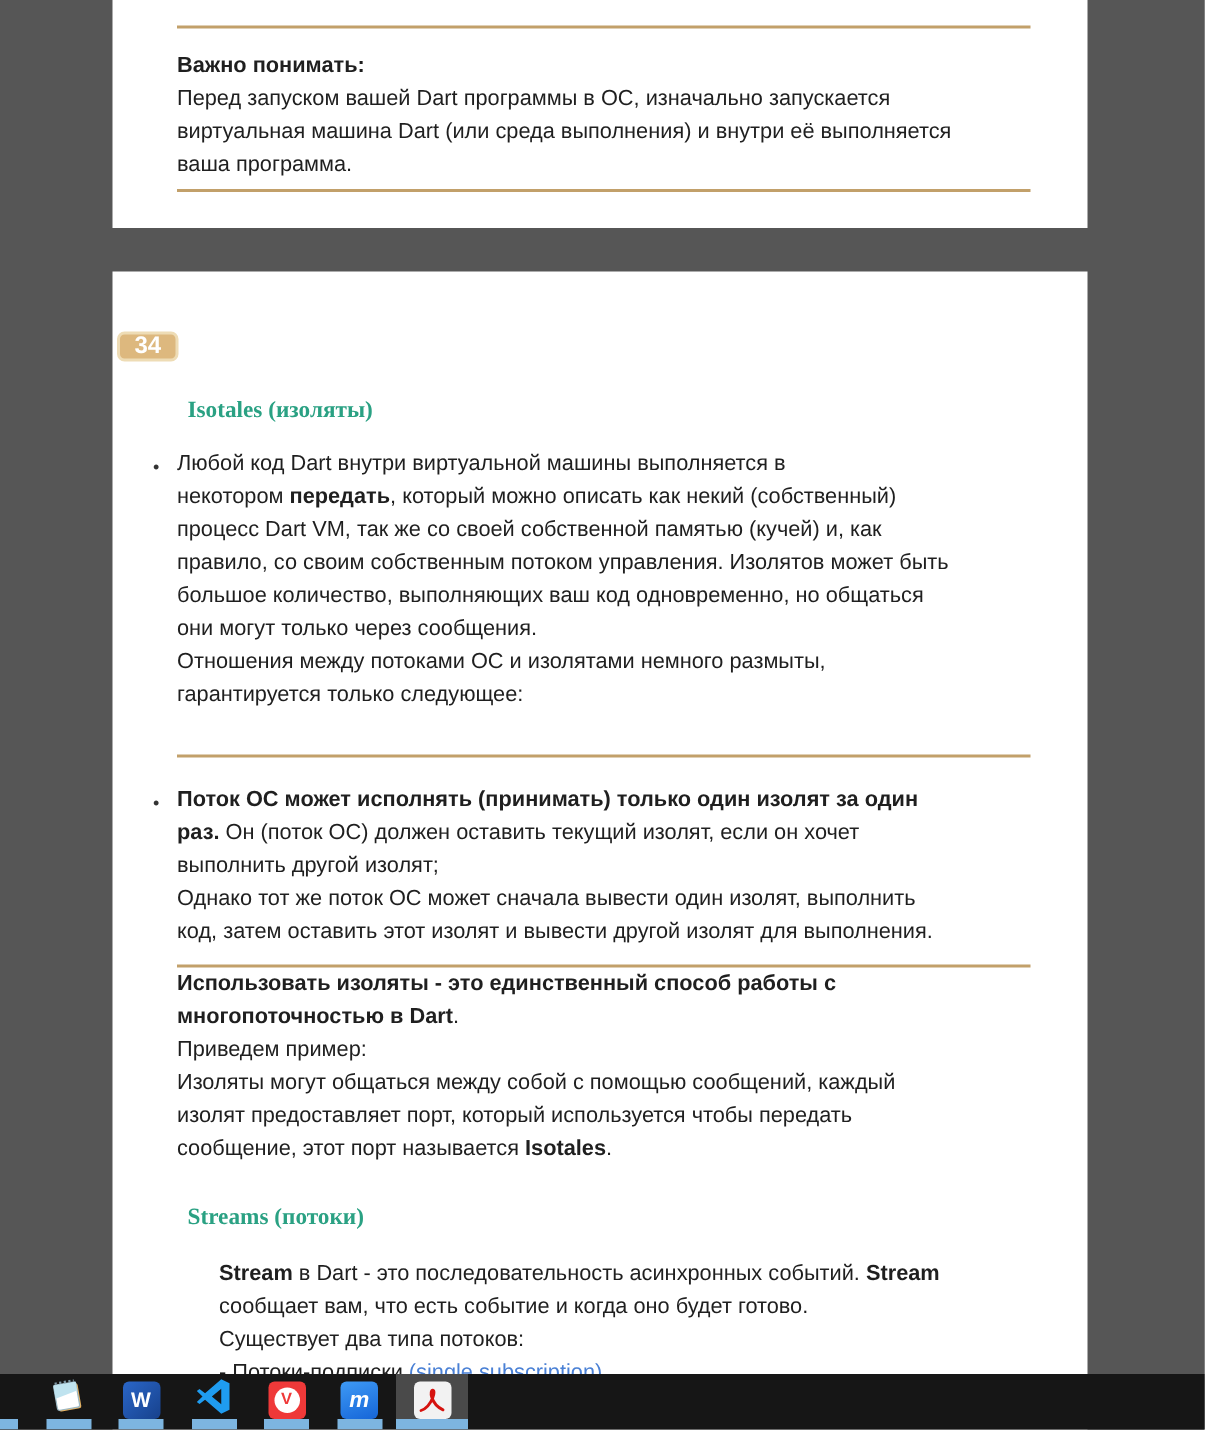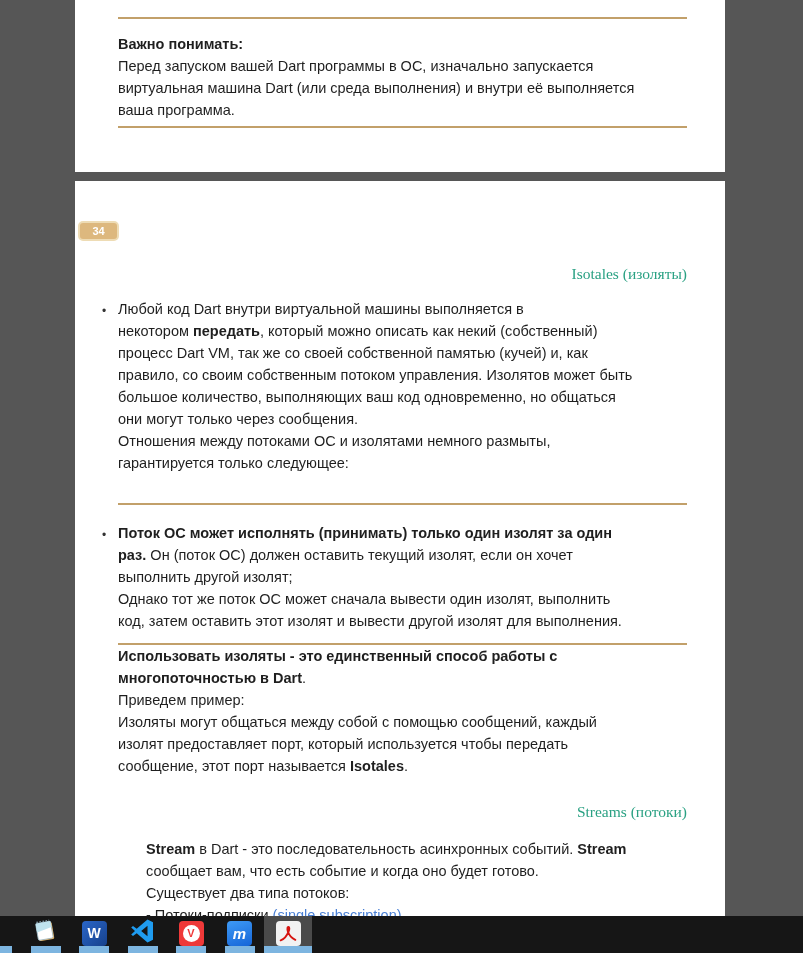--- a/index.html
+++ b/index.html
@@ -3,58 +3,57 @@
 <meta charset="utf-8">
 <style>
   html,body{margin:0;padding:0;}
   body{
     width:803px;height:953px;position:relative;overflow:hidden;
     font-family:"Liberation Sans","DejaVu Sans",sans-serif;
     background:var(--viewer-bg,#565656);
   }
   .viewer{position:absolute;inset:0;background:var(--viewer-bg,#565656);}
   .page{position:absolute;left:75px;width:650px;background:var(--page-bg,#ffffff);}
-  .page1{top:0;height:172px;}
+  .page1{top:0;height:152px;}
   .page2{top:181px;height:772px;}
   .content{position:absolute;left:43px;width:569px;top:0;}
   .rule{height:2px;background:var(--rule-tan,#c2a06a);}
   .para{
     font-size:14.5px;line-height:22px;color:#1f1f1f;
     white-space:pre-wrap;position:relative;
   }
   .para .b{font-weight:bold;}
   .para .blue{color:var(--link-blue,#4a80d5);}
   .para .red{color:var(--broadcast-red,#e8100c);}
   .bullet-dot{
     position:absolute;left:-16px;top:2px;font-size:12px;color:#333;
   }
   .green-heading{
     font-family:"Liberation Serif","DejaVu Serif",serif;
-    font-weight:normal;font-size:15.5px;color:var(--heading-green,#2aa183);
+    font-weight:bold;font-size:15.5px;color:var(--heading-green,#2aa183);
     padding-left:7px;
-    text-align:right;
   }
   
   #p1 > :nth-child(1){margin-top:17px;}
   #p1 > :nth-child(2){margin-top:14px;}
   #p1 > :nth-child(3){margin-top:5px;}
   
   #p2 > :nth-child(1){margin-top:84px;}
   #p2 > :nth-child(2){margin-top:15px;}
   #p2 > :nth-child(3){margin-top:29px;}
   #p2 > :nth-child(4){margin-top:17px;}
   #p2 > :nth-child(5){margin-top:11px;}
   #p2 > :nth-child(6){margin-top:0;}
   #p2 > :nth-child(7){margin-top:26px;}
   #p2 > :nth-child(8){margin-top:17px;margin-left:28px;}
   .page-badge{
     position:absolute;left:3px;top:40px;width:41px;height:20px;
     background:var(--badge-tan,#ddb87e);
     border:2px solid #eedcb5;border-radius:5px;box-sizing:border-box;
-    color:#ffffff;font-weight:bold;font-size:11px;
+    color:#ffffff;font-weight:bold;font-size:16px;
     display:flex;align-items:center;justify-content:center;
   }
   
   .taskbar{
     position:absolute;left:0;right:0;bottom:0;height:37px;
     background:var(--taskbar-bg,#161616);overflow:hidden;z-index:10;
   }
   .tb-btn{position:absolute;top:0;width:48px;height:37px;}
   .tb-btn.active{background:#4a4a4a;}
   .tb-ind{

